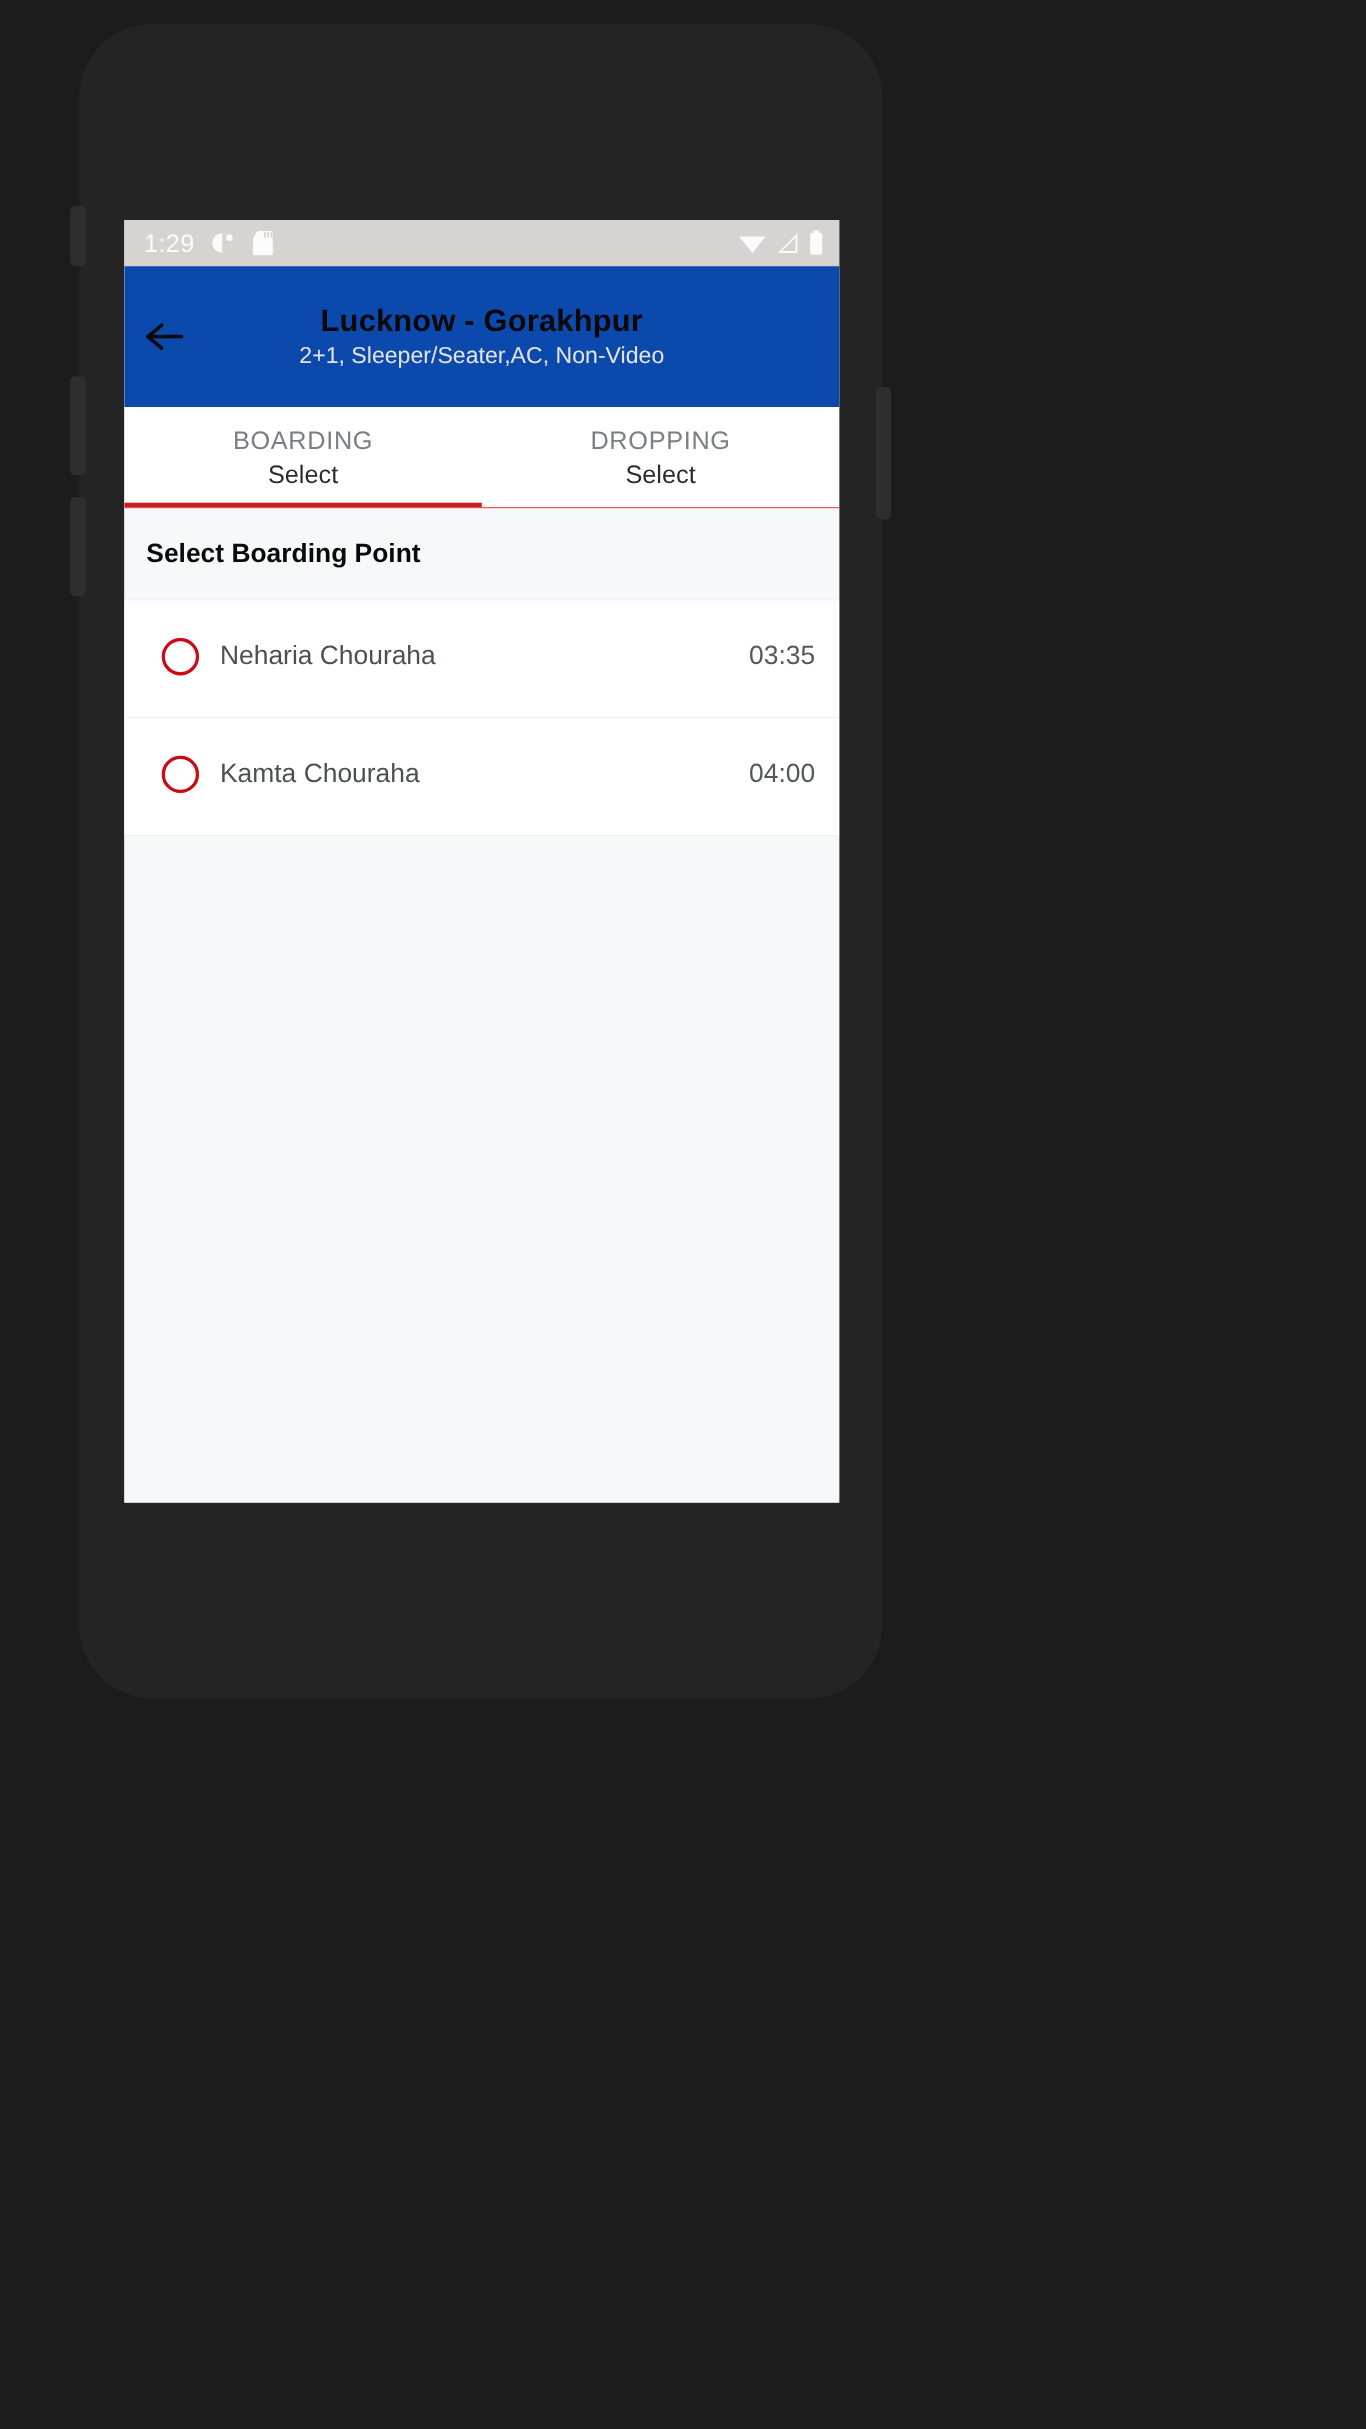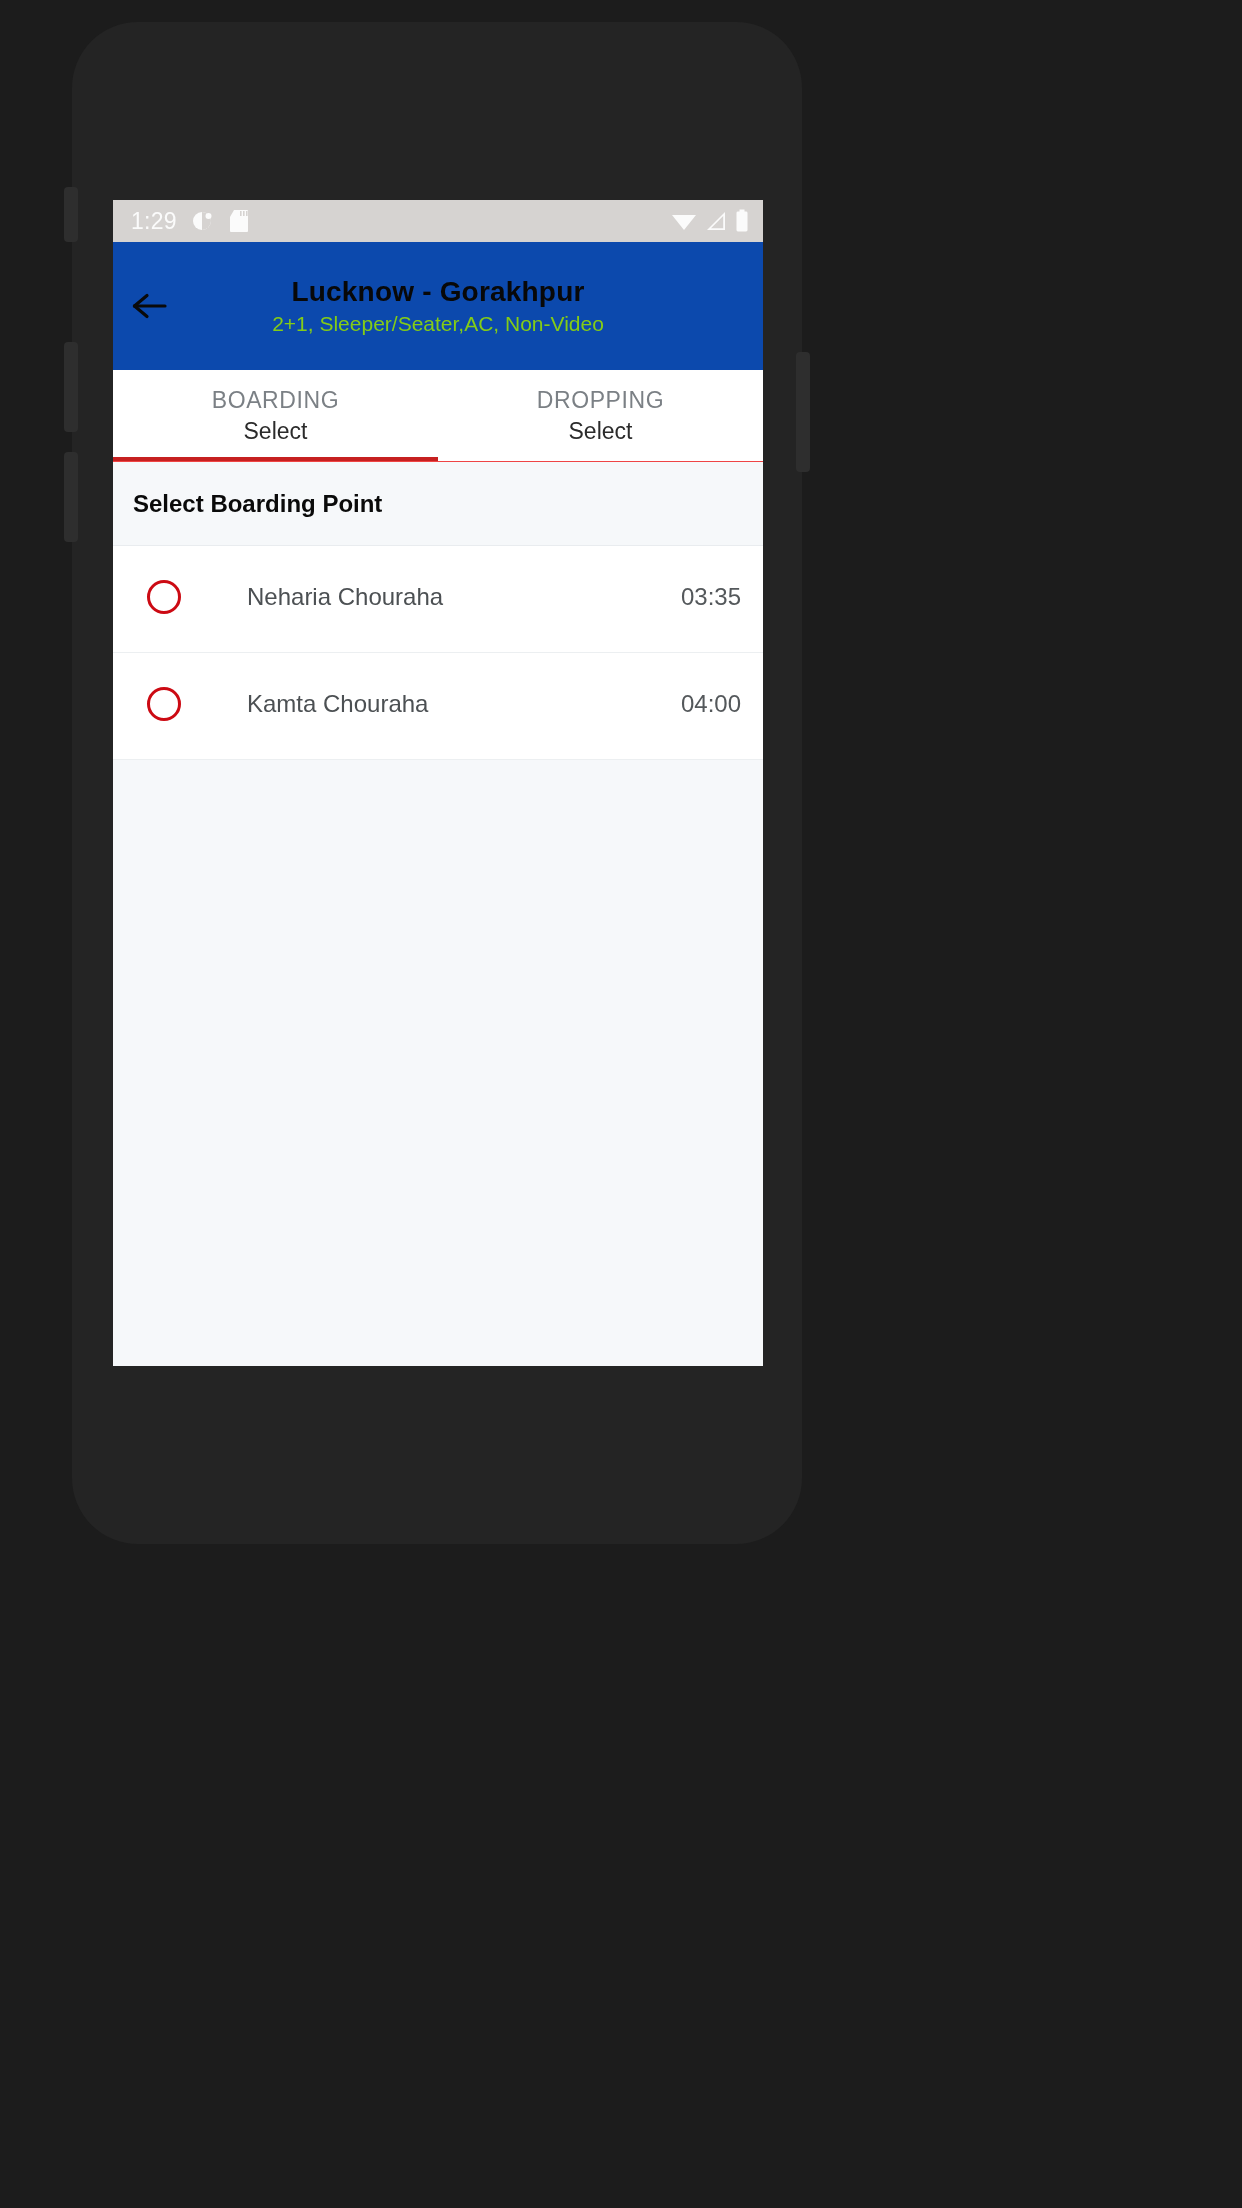--- a/index.html
+++ b/index.html
@@ -70,21 +70,21 @@
     display:flex; flex-direction:column;
     align-items:center; justify-content:center;
     pointer-events:none;
     gap:4px;
   }
   #appbar-title {
     font-size:28px; font-weight:bold; color:#080808;
     letter-spacing:.2px;
   }
   #appbar-subtitle {
-    font-size:21px; color:#84cc16; font-weight:400;
+    font-size:21px; color:#e5e5e5; font-weight:400;
   }
 
   
   #tabs {
     display:flex;
     background:#ffffff;
     height:92px;
     border-bottom:1px solid #ef4444;
     position:relative;
   }
@@ -121,21 +121,20 @@
 
   
   #point-list { background:#ffffff; }
   .point-row {
     height:107px;
     display:flex; align-items:center;
     padding:0 22px 4px 34px;
     border-bottom:1px solid #eceff1;
     cursor:pointer;
     background:#ffffff;
-    gap:47px;
   }
   .radio {
     width:34px; height:34px;
     border-radius:50%;
     border:3px solid #cc0a13;
     flex-shrink:0;
     background:transparent;
   }
   .point-name {
     margin-left:19px;

